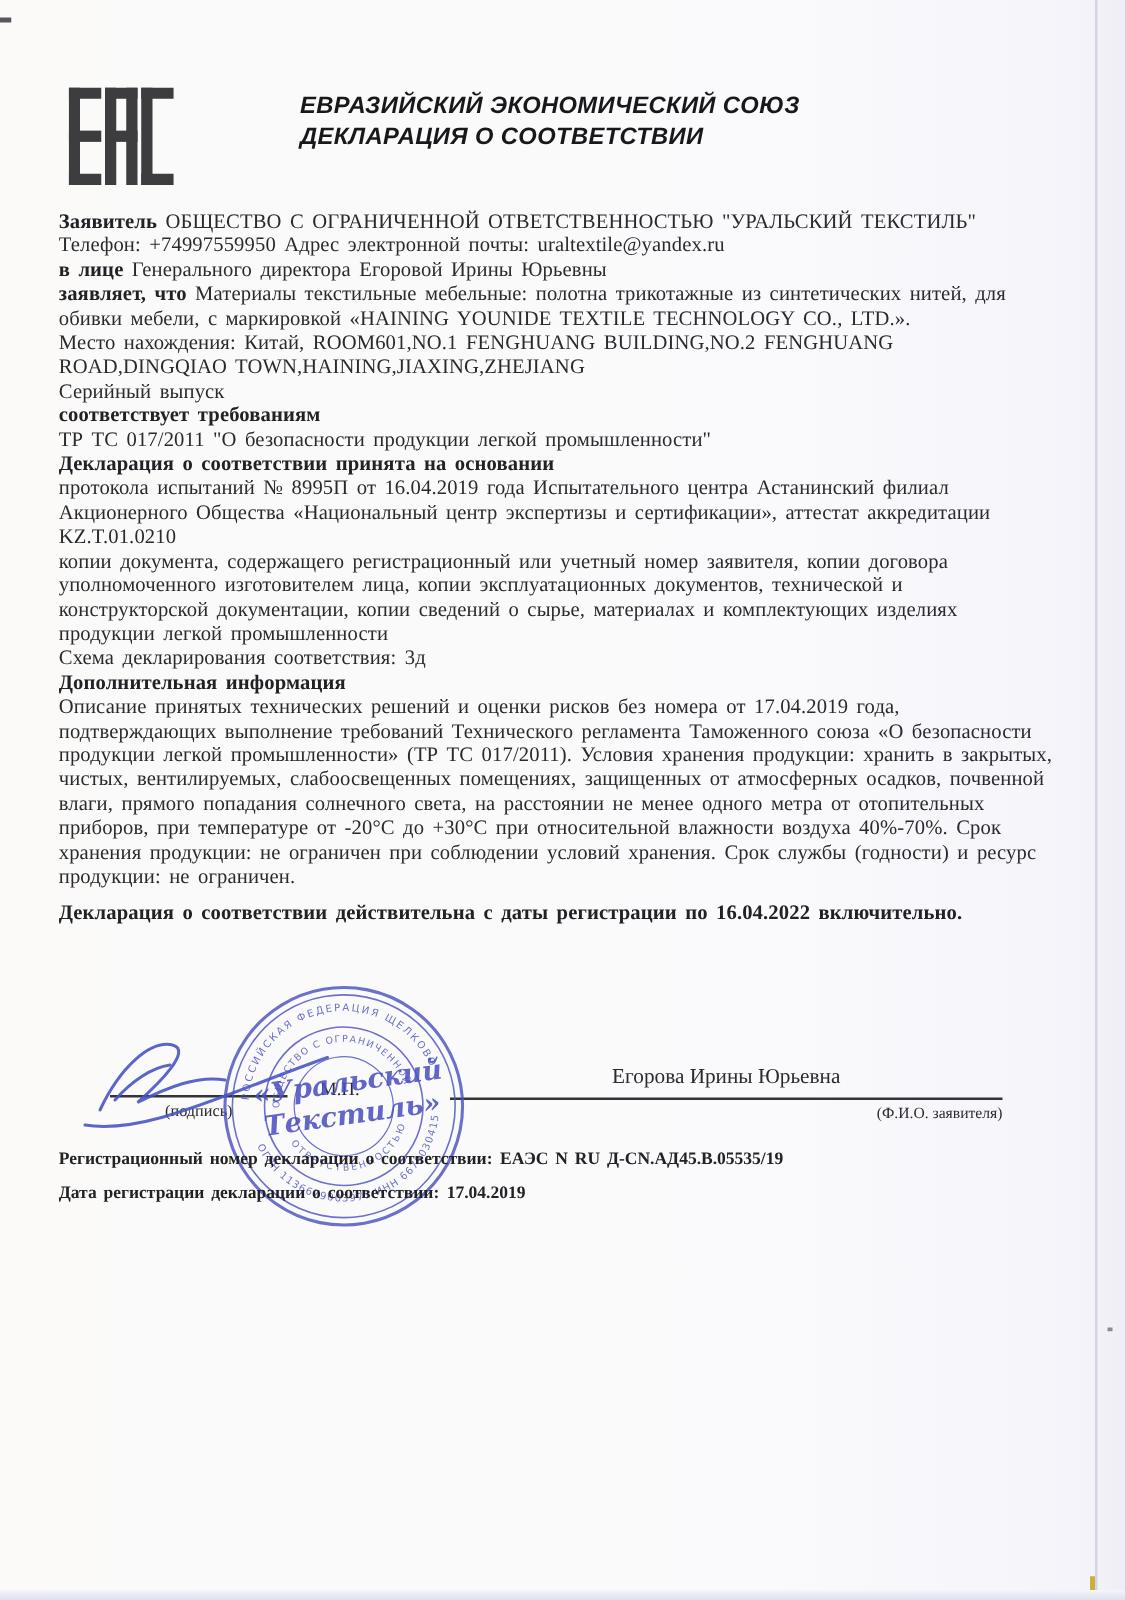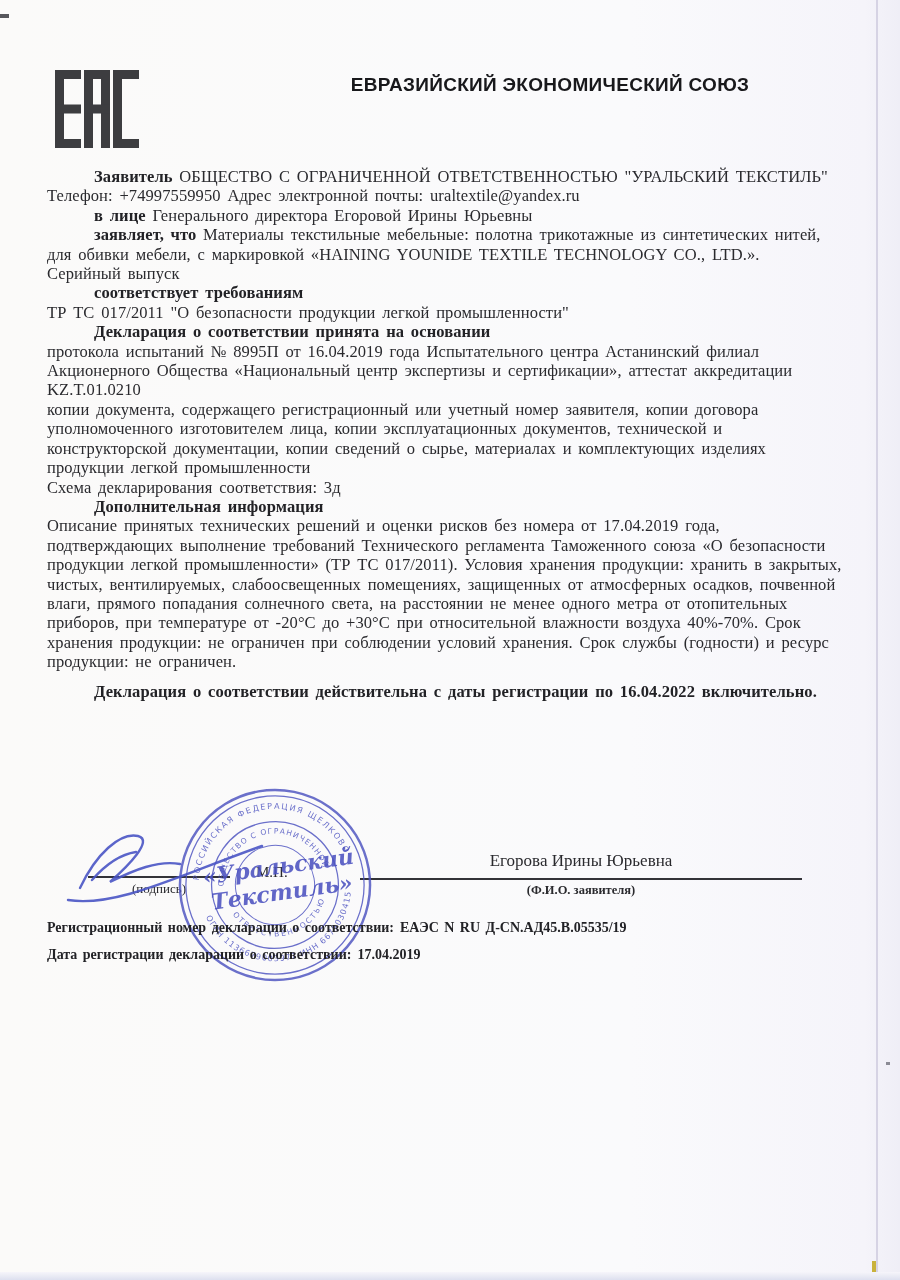--- a/index.html
+++ b/index.html
@@ -3,39 +3,39 @@
 <meta charset="utf-8">
 <style>
   html,body{margin:0;padding:0;background:#e9e8ee;}
   .page{
     position:relative;width:900px;height:1280px;margin:0 auto;overflow:hidden;
     background:linear-gradient(90deg,#fbfaf9 0%,#fafafc 70%,#f5f4fa 96%,#efeef6 100%);
     font-family:"Liberation Serif",serif;color:#2a2a2e;
   }
   .abs{position:absolute;}
   
-  .header-titles{left:240px;top:72px;width:620px;text-align:center;
+  .header-titles{left:240px;top:72px;width:620px;
     font-family:"Liberation Sans",sans-serif;font-weight:bold;font-size:19px;line-height:25px;
-    color:#18181b;letter-spacing:.3px;}
+    color:#18181b;letter-spacing:.3px;font-style:italic;}
   
   .eac-logo{left:55px;top:70px;}
   
   .doc-body{left:47px;top:167px;width:798px;height:676px;overflow:hidden;
     font-size:16.5px;line-height:19.4px;word-spacing:2.5px;letter-spacing:.1px;}
   .doc-body p{margin:0;}
   .doc-body p.gap{margin-top:10px;}
-  .doc-body b{color:#222226;margin-left:47px;}
+  .doc-body b{color:#222226;}
   
   .sig-line{border-top:2px solid #333338;height:0;}
   .sig-line-left{left:88px;top:876px;width:142px;}
   .sig-caption{left:88px;top:881px;width:142px;text-align:center;font-size:13px;}
   .mp-label{left:256px;top:864px;font-size:15px;}
   .fio-name{left:360px;top:851px;width:442px;text-align:center;font-size:17px;}
   .sig-line-right{left:360px;top:878px;width:442px;}
-  .fio-caption{left:360px;top:883px;width:442px;text-align:center;font-size:12.5px;font-weight:bold;}
+  .fio-caption{left:360px;top:883px;width:442px;text-align:right;font-size:12.5px;}
   
   .reg-line{left:47px;font-size:14px;font-weight:bold;color:#222226;word-spacing:2px;}
   .reg-line-1{top:920px;}
   .reg-line-2{top:947px;}
   .reg-line .val{margin-left:6px;}
   
   .stamp-svg{left:176px;top:786px;width:198px;height:198px;opacity:.82;transform:rotate(-10deg);}
   .stamp-script{left:170px;top:853px;width:220px;text-align:center;
     font-family:"DejaVu Serif",serif;font-style:italic;font-weight:bold;font-size:22px;
     color:#4c52c0;opacity:.88;transform:rotate(-8deg);}
@@ -66,27 +66,29 @@
       <rect x="29" y="34.5" width="26" height="9"></rect>
 
       <rect x="58" y="0" width="9" height="78"></rect>
       <rect x="58" y="0" width="26" height="9"></rect>
       <rect x="58" y="69" width="26" height="9"></rect>
     </g>
   </svg>
 
   <div class="abs header-titles">
     <div>ЕВРАЗИЙСКИЙ ЭКОНОМИЧЕСКИЙ СОЮЗ</div>
+    <div>ДЕКЛАРАЦИЯ О СООТВЕТСТВИИ</div>
   </div>
 
   <div class="abs doc-body">
       <p><b>Заявитель</b> ОБЩЕСТВО С ОГРАНИЧЕННОЙ ОТВЕТСТВЕННОСТЬЮ "УРАЛЬСКИЙ ТЕКСТИЛЬ"</p>
       <p>Телефон: +74997559950 Адрес электронной почты: uraltextile@yandex.ru</p>
       <p><b>в лице</b> Генерального директора Егоровой Ирины Юрьевны</p>
       <p><b>заявляет, что</b> Материалы текстильные мебельные: полотна трикотажные из синтетических нитей, для обивки мебели, с маркировкой «HAINING YOUNIDE TEXTILE TECHNOLOGY CO., LTD.».</p>
+      <p>Место нахождения: Китай, ROOM601,NO.1 FENGHUANG BUILDING,NO.2 FENGHUANG ROAD,DINGQIAO TOWN,HAINING,JIAXING,ZHEJIANG</p>
       <p>Серийный выпуск</p>
       <p><b>соответствует требованиям</b></p>
       <p>ТР ТС 017/2011 "О безопасности продукции легкой промышленности"</p>
       <p><b>Декларация о соответствии принята на основании</b></p>
       <p>протокола испытаний № 8995П от 16.04.2019 года Испытательного центра Астанинский филиал Акционерного Общества «Национальный центр экспертизы и сертификации», аттестат аккредитации KZ.T.01.0210</p>
       <p>копии документа, содержащего регистрационный или учетный номер заявителя, копии договора уполномоченного изготовителем лица, копии эксплуатационных документов, технической и конструкторской документации, копии сведений о сырье, материалах и комплектующих изделиях продукции легкой промышленности</p>
       <p>Схема декларирования соответствия: 3д</p>
       <p><b>Дополнительная информация</b></p>
       <p>Описание принятых технических решений и оценки рисков без номера от 17.04.2019 года, подтверждающих выполнение требований Технического регламента Таможенного союза «О безопасности продукции легкой промышленности» (ТР ТС 017/2011). Условия хранения продукции: хранить в закрытых, чистых, вентилируемых, слабоосвещенных помещениях, защищенных от атмосферных осадков, почвенной влаги, прямого попадания солнечного света, на расстоянии не менее одного метра от отопительных приборов, при температуре от -20°С до +30°С при относительной влажности воздуха 40%-70%. Срок хранения продукции: не ограничен при соблюдении условий хранения. Срок службы (годности) и ресурс продукции: не ограничен.</p>
       <p class="gap"><b>Декларация о соответствии действительна с даты регистрации по 16.04.2022 включительно.</b></p>

